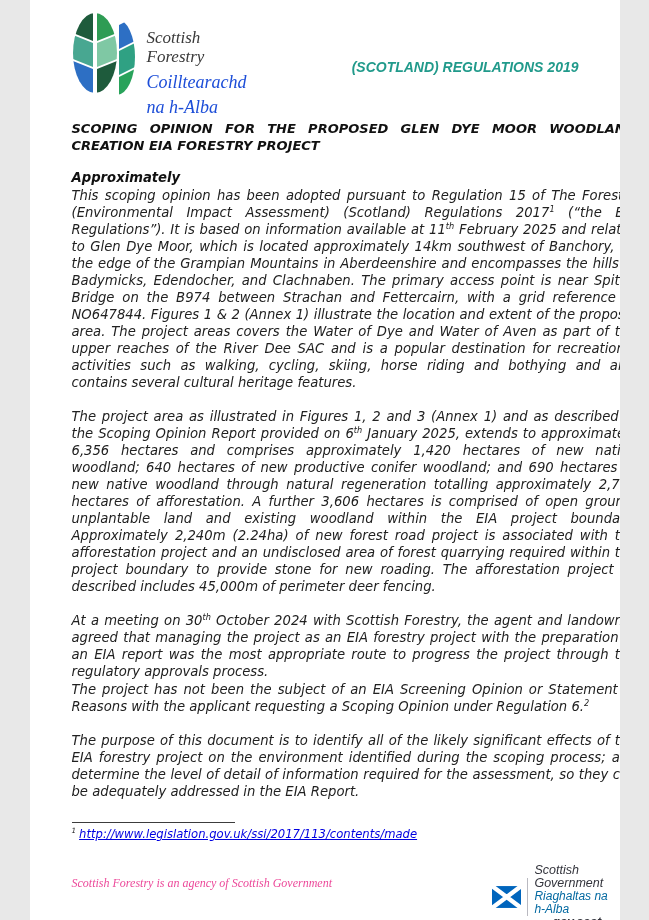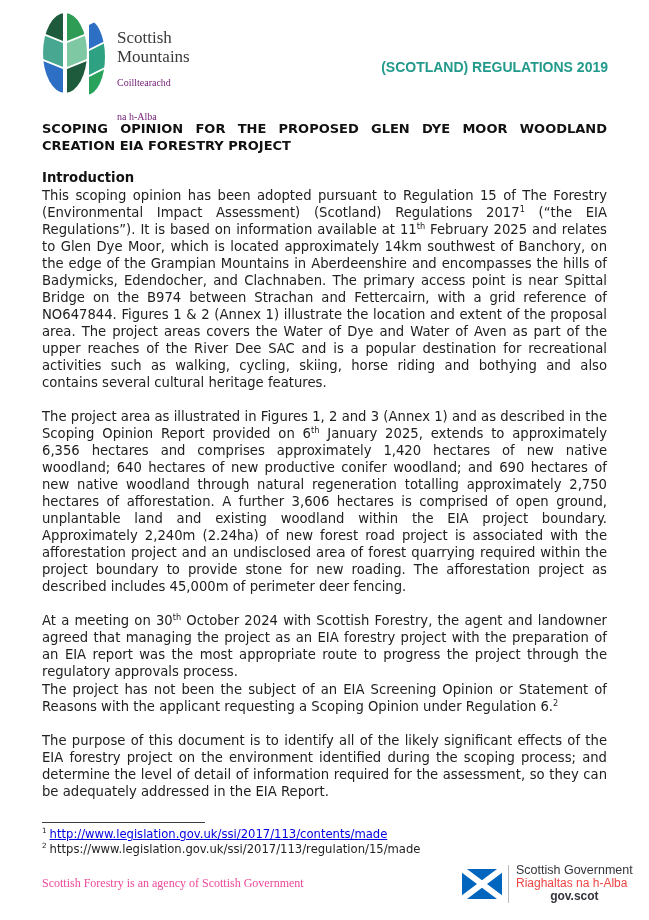--- a/index.html
+++ b/index.html
@@ -1,30 +1,31 @@
 <!DOCTYPE html>
 <html><head>
 <meta charset="utf-8">
 <style>
   * { margin: 0; padding: 0; box-sizing: border-box; }
   html, body { background: #e8e8e8; }
   body { font-family: "DejaVu Sans", sans-serif; }
   .page {
     position: relative;
-    width: 649px; height: 920px;
+    width: 590px; height: 920px;
     margin: 0 auto;
     background: #ffffff;
     overflow: hidden;
+    font-style: italic;
   }
 
   
   .sf-logo-mark { position: absolute; left: 43px; top: 13px; }
   .sf-wordmark { position: absolute; left: 117px; top: 28px; font-family: "Liberation Serif", serif; }
   .sf-wordmark .en { font-size: 17px; line-height: 19px; color: #3a3a3a; }
-  .sf-wordmark .ga { font-size: 10px; line-height: 17px; color: #701a75; margin-top: 8px; }
+  .sf-wordmark .ga { font-size: 18px; line-height: 17px; color: #1d4ed8; margin-top: 8px; }
   .reg-title {
     position: absolute; right: 41px; top: 56px; width: 440px;
     text-align: right;
     font-family: "Liberation Sans", sans-serif;
     font-weight: bold; font-size: 14px; line-height: 23px;
     color: #219a8b;
   }
 
   
   .doc-body {
@@ -51,21 +52,21 @@
   .agency-line {
     position: absolute; left: 42px; top: 876px;
     font-family: "Liberation Serif", serif;
     font-size: 12px; color: #ec4899;
   }
   .sg-logo { position: absolute; left: 462px; top: 864px; display: flex; align-items: center; }
   .sg-flag { display: block; }
   .sg-divider { width: 1px; height: 38px; background: #b9b9c0; margin-left: 6px; margin-right: 7px; }
   .sg-text { font-family: "Liberation Sans", sans-serif; }
   .sg-text .l1 { font-size: 12.5px; line-height: 13px; color: #33343c; font-weight: 500; }
-  .sg-text .l2 { font-size: 12px; line-height: 13px; color: #ef4444; }
+  .sg-text .l2 { font-size: 12px; line-height: 13px; color: #0369a1; }
   .sg-text .l3 { font-size: 12px; line-height: 13px; color: #33343c; font-weight: bold; text-align: center; }
 </style>
 </head>
 <body>
 
 <div class="page">
 
   <div class="sf-logo-mark">
     <svg width="62" height="86" viewBox="0 0 62 86" aria-hidden="true">
       <defs>
@@ -88,46 +89,43 @@
         <polygon points="0,48 20,56 20,82 0,74" fill="#2d6fc4"></polygon>
         <polygon points="24,-2 44,-10 44,20 24,28" fill="#2e9c54"></polygon>
         <polygon points="24,30 44,22 44,46 24,54" fill="#7fc8a4"></polygon>
         <polygon points="24,56 44,48 44,84 24,92" fill="#1e5b3c"></polygon>
       </g>
     </svg>
   </div>
 
   <div class="sf-wordmark">
     <div class="en">Scottish</div>
-    <div class="en">Mountains</div>
+    <div class="en">Forestry</div>
     <div class="ga">Coilltearachd</div>
-    <div class="ga" style="margin-top:17px;">na h-Alba</div>
+    <div class="ga" style="margin-top:8px;">na h-Alba</div>
   </div>
 
   <div class="reg-title">
     <div>(SCOTLAND) REGULATIONS 2019</div>
   </div>
 
   <div class="doc-body">
     <div class="doc-title">SCOPING OPINION FOR THE PROPOSED GLEN DYE MOOR WOODLAND CREATION EIA FORESTRY PROJECT</div>
-    <div class="section-heading">Introduction</div>
+    <div class="section-heading">Approximately</div>
     <p class="body-p tight"><span>This scoping opinion has been adopted pursuant to Regulation 15 of The Forestry (Environmental Impact Assessment) (Scotland) Regulations 2017</span><sup>1</sup><span> (“the EIA Regulations”). It is based on information available at 11</span><sup>th</sup><span> February 2025 and relates to Glen Dye Moor, which is located approximately 14km southwest of Banchory, on the edge of the Grampian Mountains in Aberdeenshire and encompasses the hills of Badymicks, Edendocher, and Clachnaben. The primary access point is near Spittal Bridge on the B974 between Strachan and Fettercairn, with a grid reference of NO647844. Figures 1 &amp; 2 (Annex 1) illustrate the location and extent of the proposal area. The project areas covers the Water of Dye and Water of Aven as part of the upper reaches of the River Dee SAC and is a popular destination for recreational activities such as walking, cycling, skiing, horse riding and bothying and also contains several cultural heritage features.</span></p>
     <p class="body-p"><span>The project area as illustrated  in Figures 1, 2 and 3 (Annex 1) and as described in the Scoping Opinion Report provided on 6</span><sup>th</sup><span> January 2025, extends to approximately 6,356 hectares and comprises approximately 1,420 hectares of new native woodland; 640 hectares of new productive conifer woodland; and 690 hectares of new native woodland through natural regeneration totalling approximately 2,750 hectares of afforestation. A further 3,606 hectares is comprised of open ground, unplantable land and existing woodland within the EIA project boundary. Approximately 2,240m (2.24ha) of new forest road project is associated with the afforestation project and an undisclosed area of forest quarrying required within the project boundary to provide stone for new roading. The afforestation project as described includes 45,000m of perimeter deer fencing.</span></p>
     <p class="body-p"><span>At a meeting on 30</span><sup>th</sup><span> October 2024 with Scottish Forestry, the agent and landowner agreed that managing the project as an EIA forestry project with the preparation of an EIA report was  the most appropriate route to progress the project through the regulatory approvals process.</span></p>
     <p class="body-p tight"><span>The project has not been the subject of an EIA Screening Opinion or Statement of Reasons with the applicant requesting a Scoping Opinion under Regulation 6.</span><sup>2</sup></p>
     <p class="body-p"><span>The purpose of this document is to identify all of the likely significant effects of the EIA forestry project on the environment identified during the scoping process; and determine the level of detail of information required for the assessment, so they can be adequately addressed in the EIA Report.</span></p>
   </div>
 
   <div class="footnotes">
     <div class="fn-rule"></div>
     <div class="fn-item">
       <sup>1</sup><a class="fn-link" href="#">http://www.legislation.gov.uk/ssi/2017/113/contents/made</a>
-    </div>
-    <div class="fn-item">
-      <sup>2</sup><span>https://www.legislation.gov.uk/ssi/2017/113/regulation/15/made</span>
     </div>
   </div>
 
   <div class="agency-line">Scottish Forestry is an agency of Scottish Government</div>
 
   <div class="sg-logo">
     <svg class="sg-flag" width="40" height="30" viewBox="0 0 40 30" aria-hidden="true">
       <rect width="40" height="30" fill="#0065bd"></rect>
       <path d="M0,0 L40,30 M40,0 L0,30" stroke="#ffffff" stroke-width="6"></path>
     </svg>

